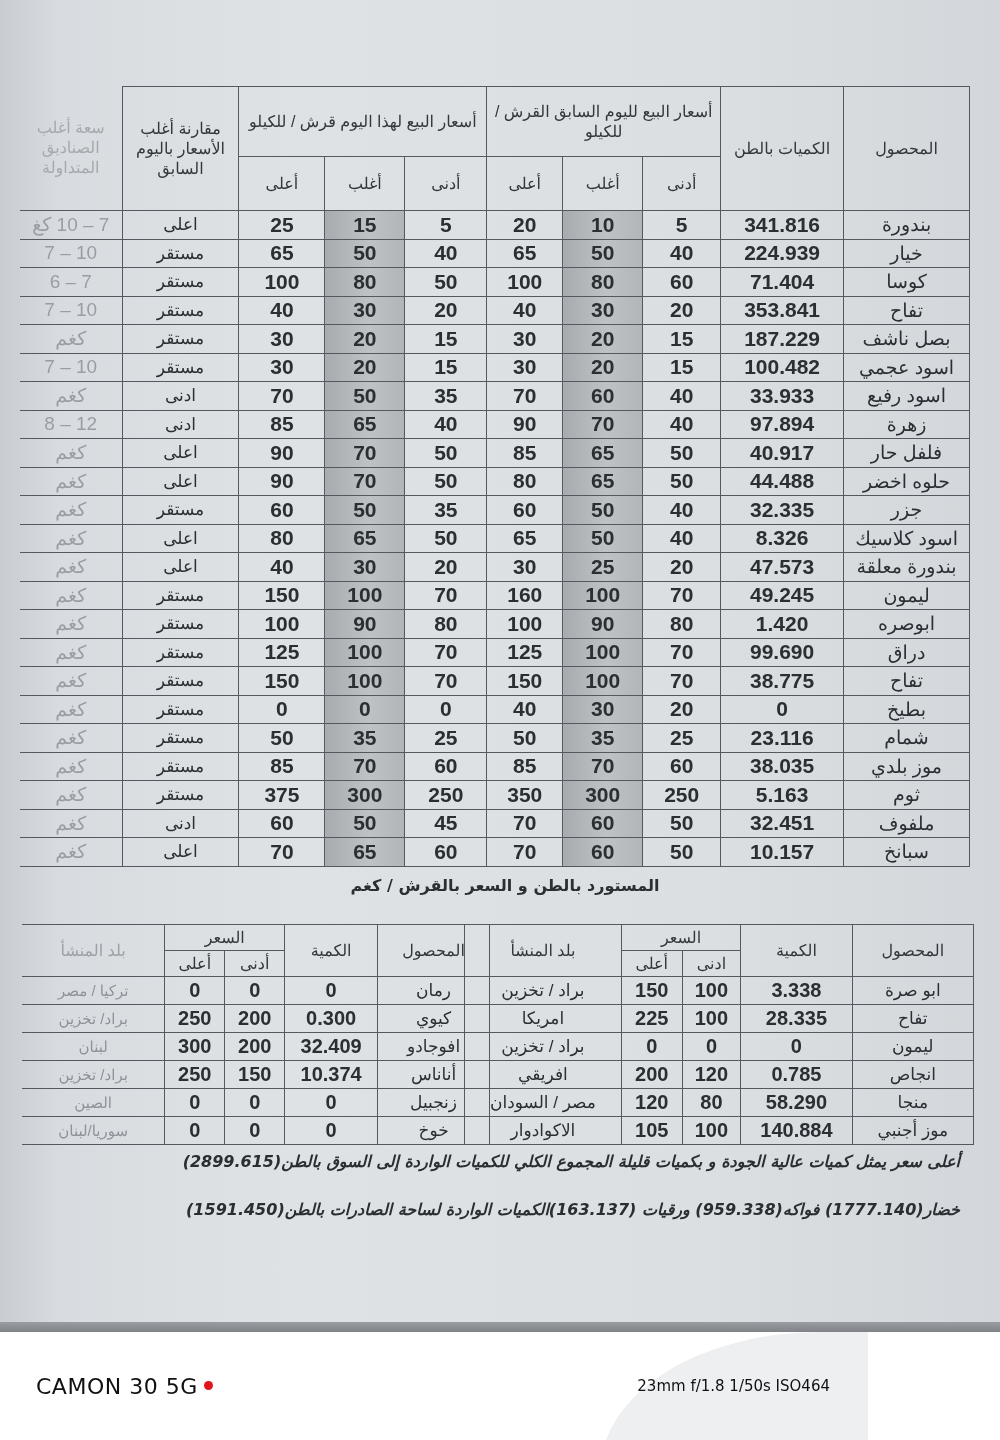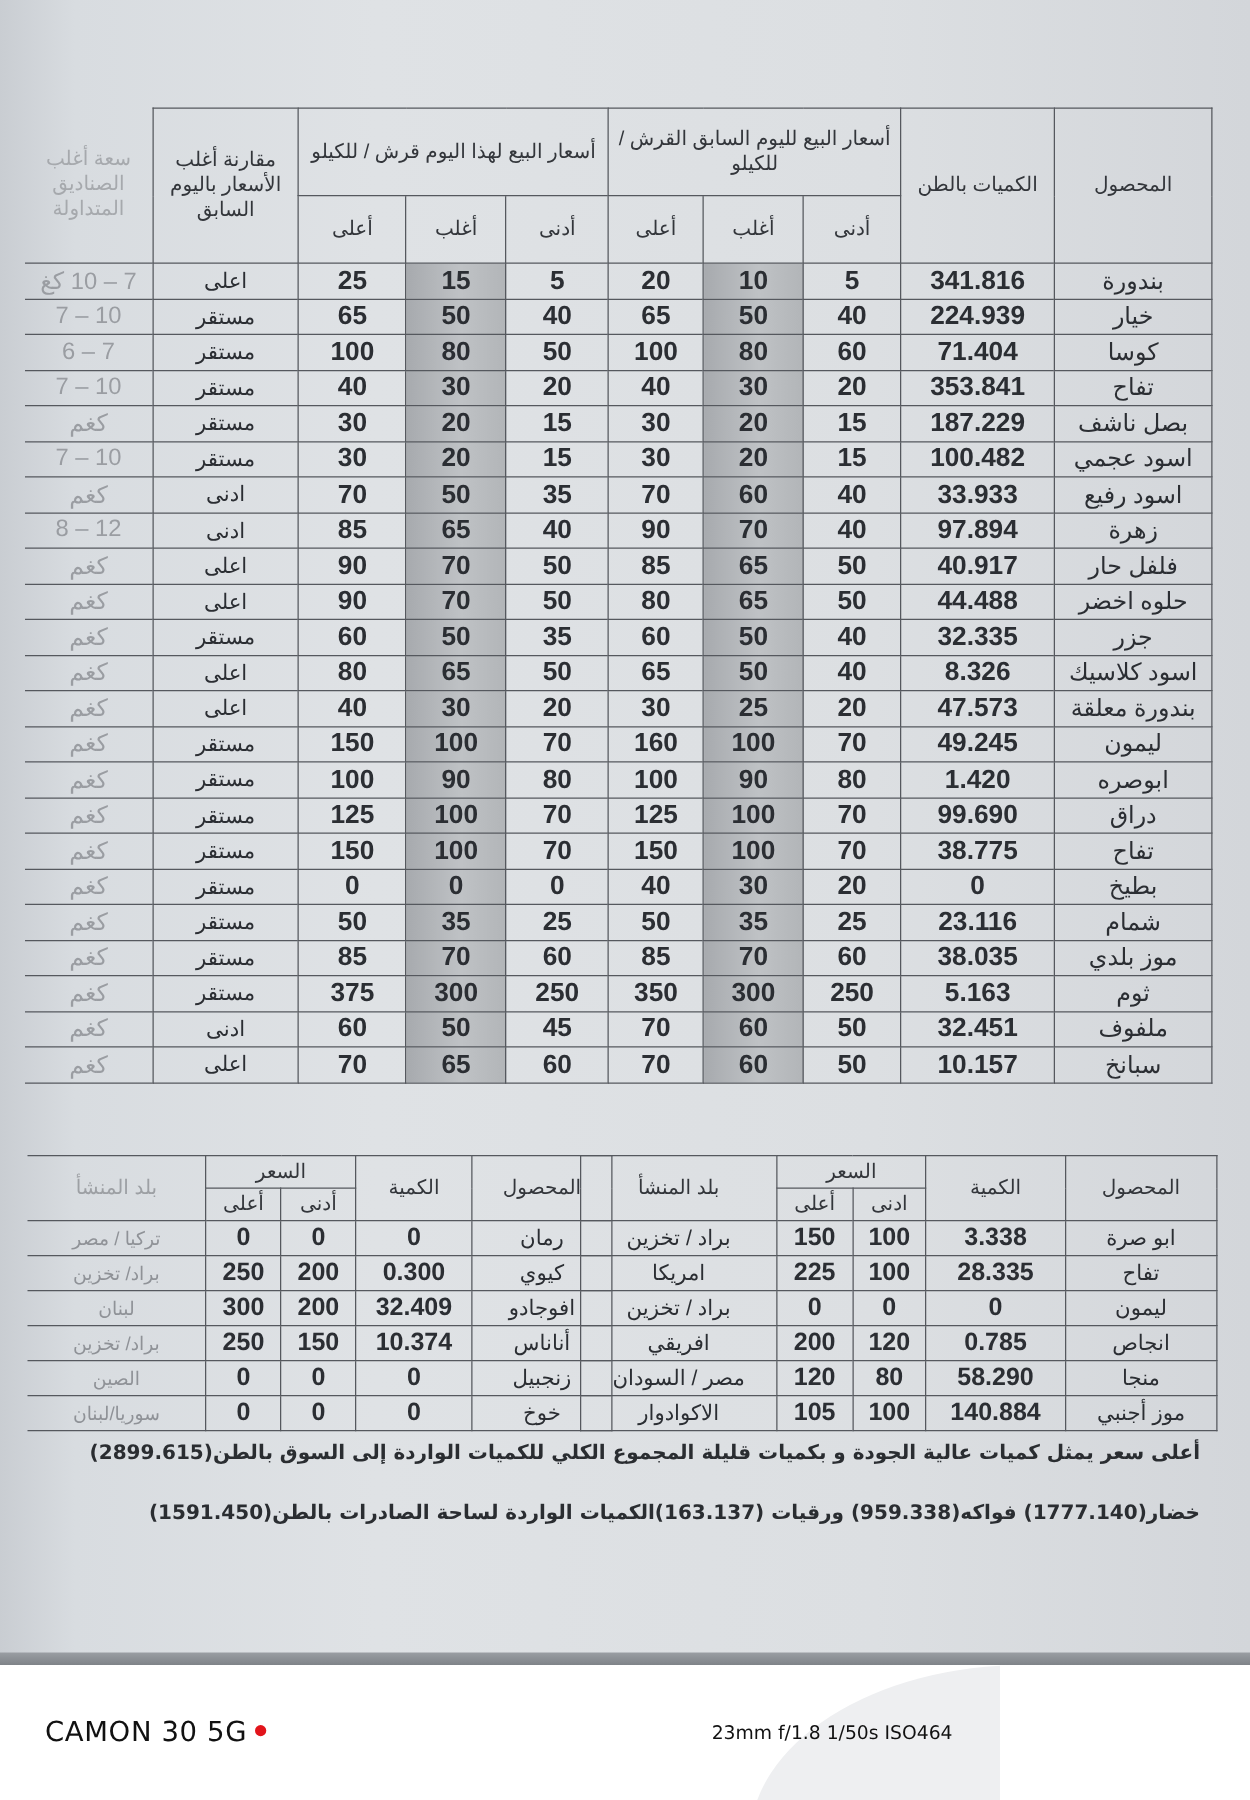--- a/index.html
+++ b/index.html
@@ -36,29 +36,29 @@
   .imp-label {
     position:absolute; left:340px; top:876px; width:330px; text-align:center;
     font-size:16px; font-weight:bold; color:#2b2e33; direction:rtl;
   }
   .imp td { font-size:20px; height:27px; }
   .imp td.name, .imp td.origin { font-weight:normal; font-size:17px;margin-top:27px; }
   .imp td.faded { color:#8f9297; font-weight:normal; font-size:15px; border-left:none; }
   .imp th.faded { color:#9da0a4; border-left:none; }
   .note {
     position:absolute; right:40px; direction:rtl; font-size:16px; font-weight:bold;
-    color:#2a2d31; white-space:nowrap;
+    color:#2a2d31; white-space:nowrap;font-style:italic;
   }
   .footer-note {
     position:absolute; left:110px; top:1240px; width:810px; direction:rtl;
     font-size:12px; color:#55585d; white-space:nowrap;
   }
   .footer-note .link { color:#6e7378; text-decoration:underline; font-size:13px; }
   .cam-bar {
-    position:absolute; left:0; top:1332px; width:800px; height:108px; background:#ffffff;
+    position:absolute; left:0; top:1332px; width:868px; height:108px; background:#ffffff;
     overflow:hidden;
   }
   .cam-bar .swoosh {
     position:absolute; left:600px; top:0; width:600px; height:140px; background:#eeeff1;
     border-top-left-radius:220px 140px;
   }
   .cam-model {
     position:absolute; left:36px; top:42px; font-size:22px; color:#111; letter-spacing:0.5px;
     font-family:"DejaVu Sans", sans-serif;
   }
@@ -377,20 +377,21 @@
           <td>70</td>
           <td>60</td>
           <td class="shade">65</td>
           <td>70</td>
           <td class="cmp">اعلى</td>
           <td class="box">كغم</td>
         </tr>
       </tbody>
   </table>
 
+  <div class="imp-label">المستورد بالطن و السعر بالقرش / كغم</div>
 
   <table class="imp" style="right:26px; top:924px; width:510px;">
     <colgroup>
       <col style="width:120px">
         <col style="width:110px">
       <col style="width:58px">
         <col style="width:60px">
         <col style="width:155px">
     </colgroup>
     <thead>

